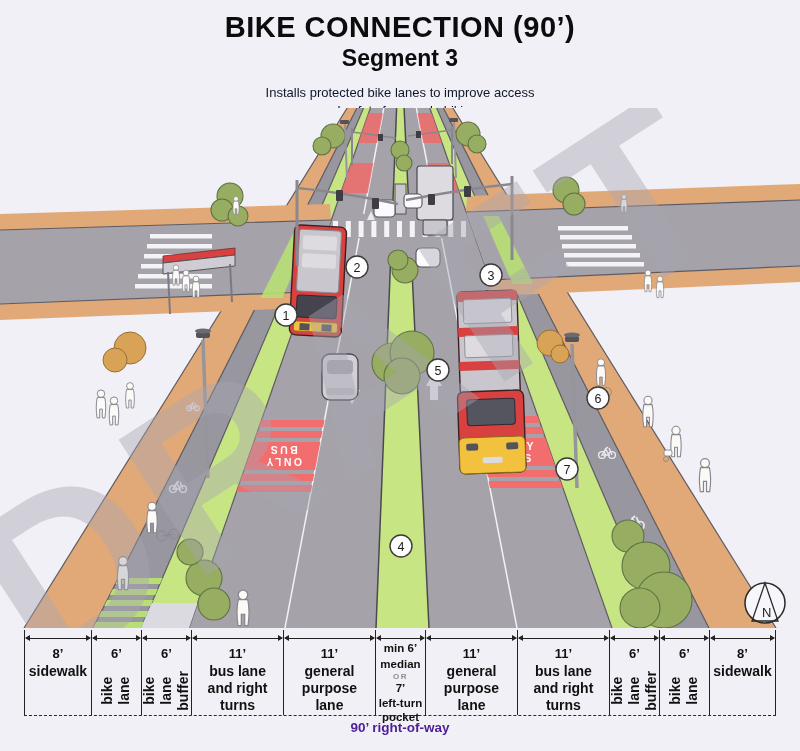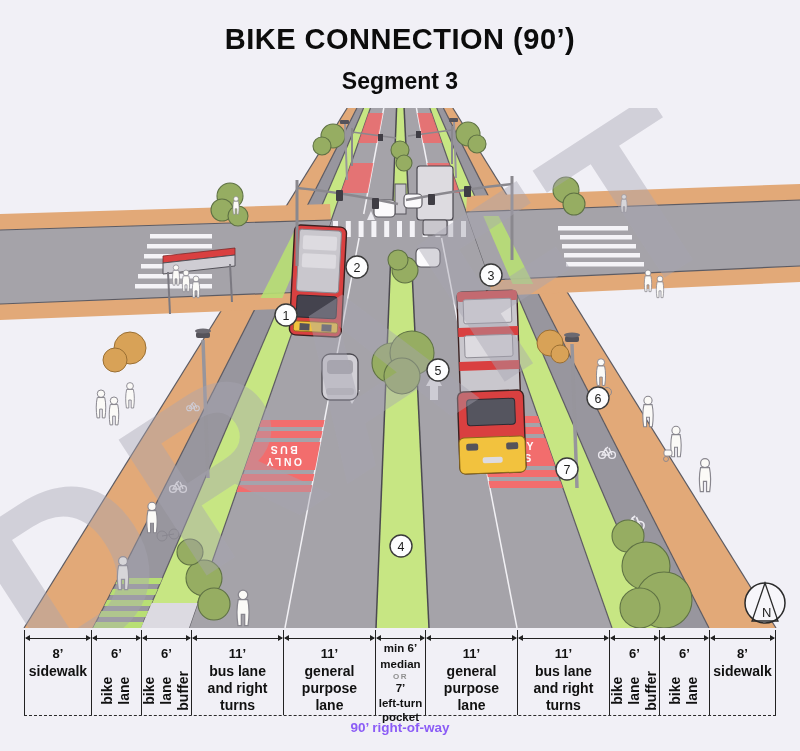--- a/index.html
+++ b/index.html
@@ -5,42 +5,42 @@
   html,body{margin:0;padding:0;}
   body{
     width:800px;height:751px;overflow:hidden;
     background:#f1f0f6;
     font-family:"Liberation Sans",sans-serif;
     color:#111;
   }
   *{box-sizing:border-box;}
   
   .header{text-align:center;padding-top:11px;height:108px;}
-  .title{font-size:29px;font-weight:700;letter-spacing:.5px;margin:12px;color:#0c0c0c;}
+  .title{font-size:29px;font-weight:700;letter-spacing:.5px;margin:0;color:#0c0c0c;}
   .subtitle{font-size:23px;font-weight:700;margin:1px 0 0 0;color:#0c0c0c;}
   .desc{font-size:13px;line-height:1.35;margin-top:12px;color:#0f172a;}
   
   .scene{display:block;width:800px;height:520px;font-family:"Liberation Sans",sans-serif;}
   
   .dims{width:752px;margin:2px 0 0 24px;}
   .dims-row{display:flex;height:86px;border-bottom:1.4px dashed #2a2a2a;}
   .cell{position:relative;border-left:1.2px solid #222;display:flex;flex-direction:column;align-items:center;padding-top:17px;}
   .cell:last-child{border-right:1.2px solid #222;}
   .w8{width:8.8889%;} .w6{width:6.6667%;} .w11{width:12.2222%;}
   .arrow{position:absolute;top:8px;left:1px;right:1px;border-top:1.3px solid #222;}
   .arrow::before{content:'';position:absolute;left:-1px;top:-4.2px;border-top:3.6px solid transparent;border-bottom:3.6px solid transparent;border-right:5.5px solid #222;}
   .arrow::after{content:'';position:absolute;right:-1px;top:-4.2px;border-top:3.6px solid transparent;border-bottom:3.6px solid transparent;border-left:5.5px solid #222;}
   .size{font-weight:700;font-size:13px;line-height:1.1;}
   .label{font-weight:700;font-size:14px;line-height:1.22;text-align:center;margin-top:2px;max-width:92%;}
   .vert{justify-content:flex-start;}
   .vert .label{writing-mode:vertical-rl;transform:rotate(180deg);margin-top:6px;max-width:none;}
   .cell.median{padding-top:12px;}
   .median .size,.median .label{font-size:11.5px;}
   .or{font-size:8px;color:#8f8f8f;letter-spacing:1.5px;font-weight:700;margin:1px 0;}
-  .row-label{font-weight:700;font-size:13.5px;text-align:center;margin-top:4px;color:#8b5cf6;}
+  .row-label{font-weight:700;font-size:13.5px;text-align:center;margin-top:4px;color:#4c1d95;}
 </style>
 </head>
 <body>
 
 <div class="header">
   <h1 class="title">BIKE CONNECTION (90’)</h1>
   <div class="subtitle">Segment 3</div>
   <div class="desc">
     <div>Installs protected bike lanes to improve access</div>
     <div>and safety for people biking.</div>

